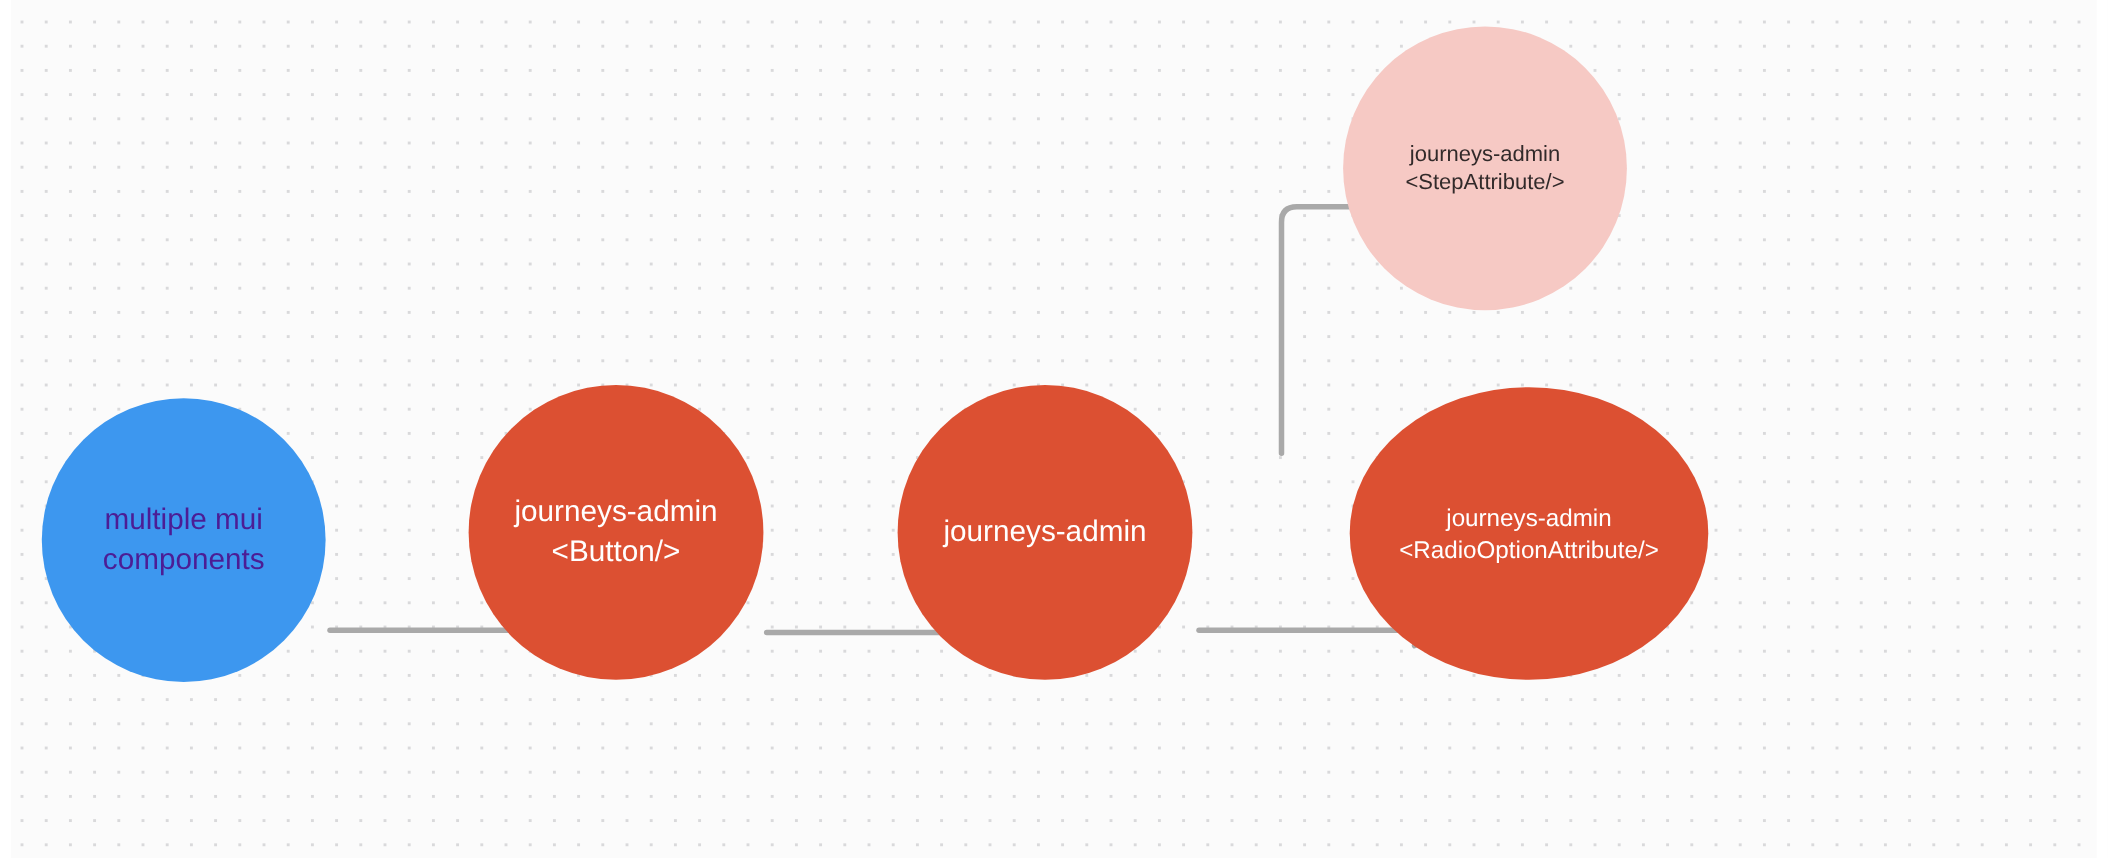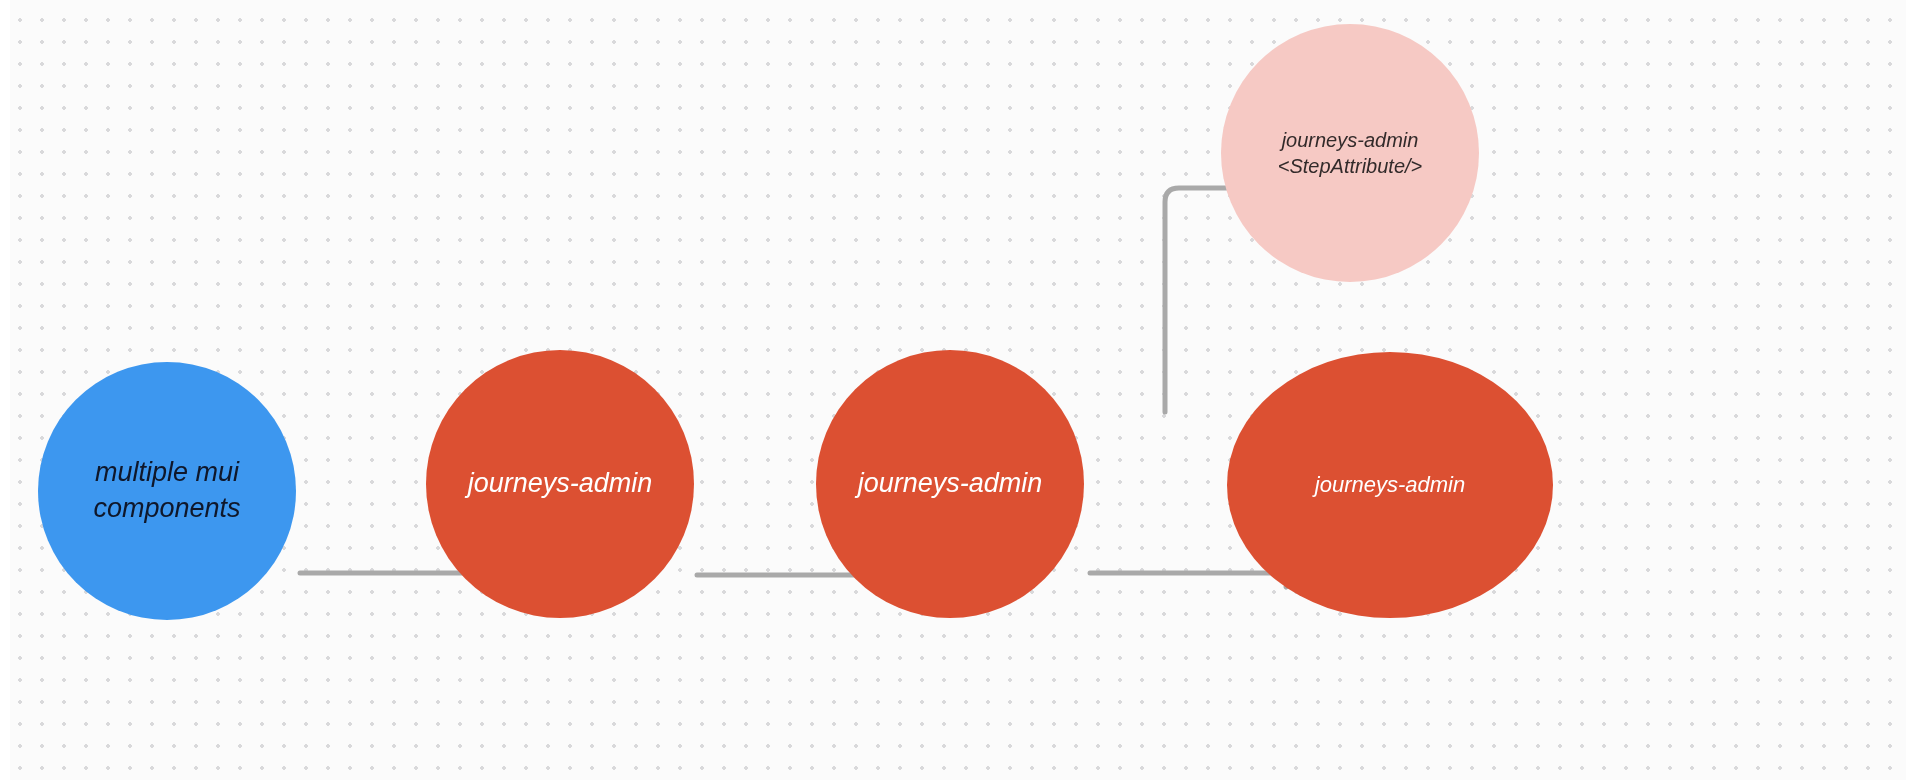--- a/index.html
+++ b/index.html
@@ -48,26 +48,25 @@
     text-align: center;
     border-radius: 50%;
     box-sizing: border-box;
     line-height: 1.32;
     user-select: none;
   }
 
   .node .lbl {
     display: block;
     white-space: nowrap;
-    font-style: italic;
   }
 
   .node-blue {
     background: #3d97ef;
-    color: #0f172a;
+    color: #4c1d95;
   }
 
   .node-red {
     background: #dc5032;
     color: #ffffff;
   }
 
   .node-pink {
     background: #f6c9c4;
     color: #322a2a;
@@ -142,32 +141,34 @@
   <div class="node node-blue" id="node-mui">
     <div>
       <span class="lbl">multiple mui</span>
       <span class="lbl">components</span>
     </div>
   </div>
 
   <div class="node node-red" id="node-button">
     <div>
       <span class="lbl">journeys-admin</span>
+      <span class="lbl">&lt;Button/&gt;</span>
     </div>
   </div>
 
   <div class="node node-red" id="node-attribute">
     <div>
       <span class="lbl">journeys-admin</span>
     </div>
   </div>
 
   <div class="node node-red" id="node-radio">
     <div>
       <span class="lbl">journeys-admin</span>
+      <span class="lbl">&lt;RadioOptionAttribute/&gt;</span>
     </div>
   </div>
 
   <div class="node node-pink" id="node-step">
     <div>
       <span class="lbl">journeys-admin</span>
       <span class="lbl">&lt;StepAttribute/&gt;</span>
     </div>
   </div>
 

